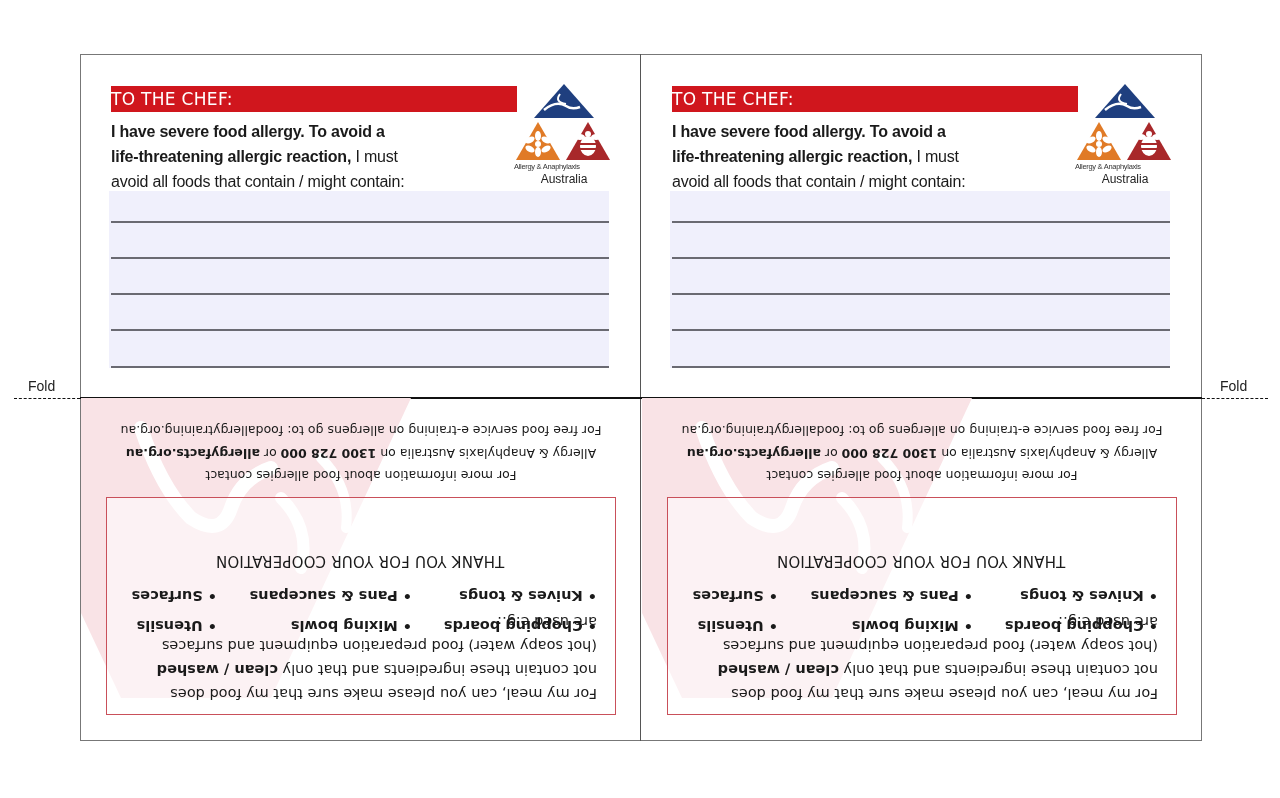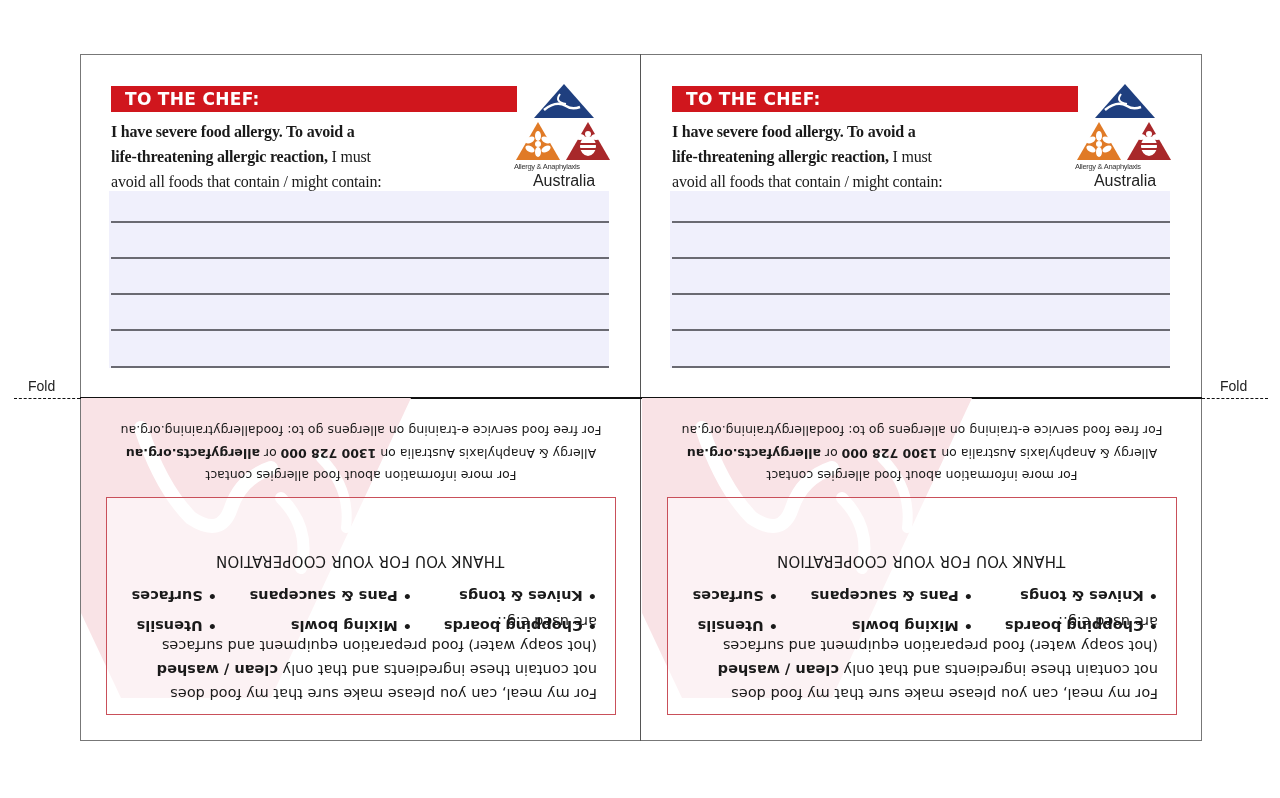--- a/index.html
+++ b/index.html
@@ -7,29 +7,29 @@
   .sheet { position:absolute; left:80px; top:54px; width:1122px; height:687px; border:1px solid #777; box-sizing:border-box; }
   .vdivider { position:absolute; left:640px; top:54px; width:1px; height:687px; background:#555; }
   .hfold { position:absolute; left:80px; top:397px; width:1122px; height:1.5px; background:#111; }
   .fold-dash { position:absolute; top:398px; height:0; border-top:1.5px dashed #111; }
   .fold-label { position:absolute; top:378px; font-size:14px; color:#222; font-family:"Liberation Sans", sans-serif; }
 
   .card { position:absolute; width:560px; }
   .top { height:343px; top:55px; }
   .bottom { height:342px; top:398px; overflow:hidden; }
 
-  .banner { position:absolute; left:31px; top:31px; width:406px; height:26px; background:#d0161d; color:#fff; font-weight:bold; font-size:17px; line-height:26px; padding-left:14px; box-sizing:border-box; letter-spacing:0.3px; font-family:"DejaVu Sans", sans-serif; }
-  .intro { position:absolute; left:31px; top:64px; width:400px; font-size:16px; line-height:25px; font-family:Liberation Serif, serif; letter-spacing:-0.2px; }
+  .banner { position:absolute; left:31px; top:31px; width:406px; height:26px; background:#d0161d; color:#fff; font-weight:normal; font-size:17px; line-height:26px; box-sizing:border-box; letter-spacing:0.3px; font-family:"DejaVu Sans", sans-serif; }
+  .intro { position:absolute; left:31px; top:64px; width:400px; font-size:16px; line-height:25px; font-family:Liberation Sans, sans-serif; letter-spacing:-0.2px; }
   .intro b { font-weight:bold; }
   .lines { position:absolute; left:29px; top:136px; width:500px; height:177px; background:#f0f0fc; }
   .line { position:absolute; left:2px; width:498px; height:1.5px; background:#6a6a72; }
 
   .logo { position:absolute; left:434px; top:27px; width:100px; height:110px; }
   .logo-text1 { position:absolute; left:0; top:80px; width:100px; text-align:left; font-size:7.5px; color:#333; font-family:"Liberation Sans", sans-serif; letter-spacing:-0.3px; }
-  .logo-text2 { position:absolute; left:0; top:90px; width:100px; text-align:center; font-size:16px; color:#222; font-family:"Liberation Sans", sans-serif; }
+  .logo-text2 { position:absolute; left:0; top:90px; width:100px; text-align:center; font-size:12px; color:#222; font-family:"Liberation Sans", sans-serif; }
 
   .watermark { position:absolute; left:0; top:0; width:560px; height:342px; }
   .rotated { position:absolute; left:0; top:0; width:560px; height:342px; transform:rotate(180deg); transform-origin:50% 50%; }
   .redbox { position:absolute; left:25px; top:25px; width:510px; height:218px; border:1.5px solid #c9505a; box-sizing:border-box; background:rgba(255,255,255,0.55); }
   .para { position:absolute; left:18px; top:8px; width:475px; font-size:14.5px; line-height:24px; }
   .para b { font-weight:bold; }
   .bullets { position:absolute; left:18px; top:80px; width:480px; }
   .brow { position:relative; height:30px; font-size:14.5px; font-weight:bold; }
   .bitem { position:absolute; top:0; white-space:nowrap; }
   .thanks { position:absolute; left:0; top:144px; width:510px; text-align:center; font-size:15px; letter-spacing:0.2px; }

